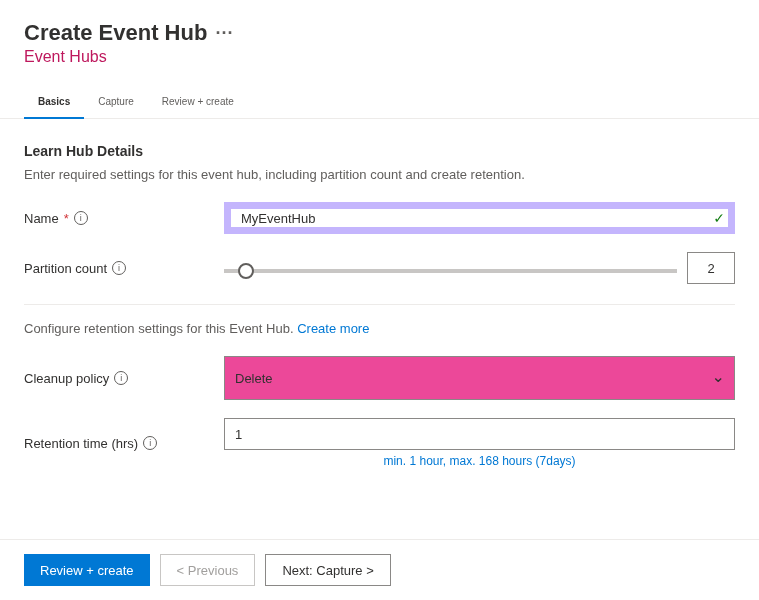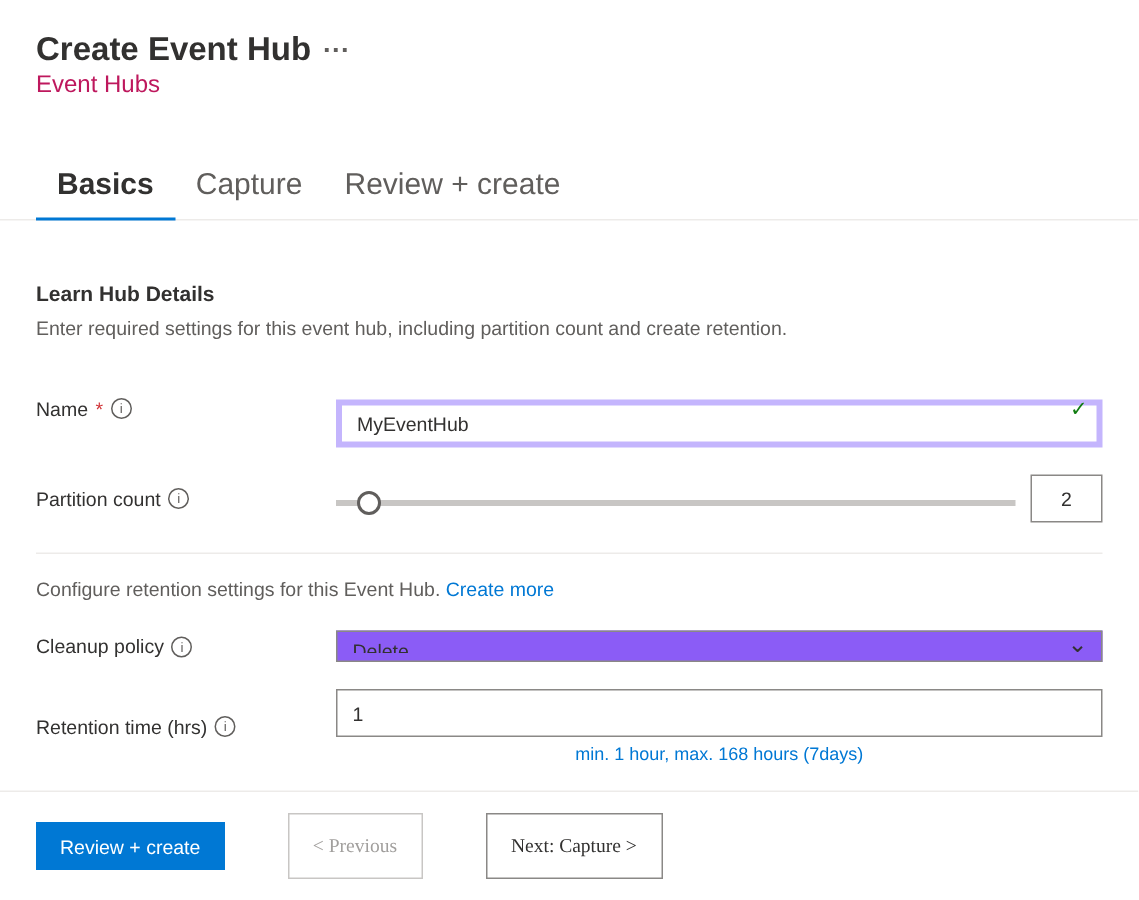--- a/index.html
+++ b/index.html
@@ -9,21 +9,20 @@
       color: #323130;
       background: #fff;
       width: 759px;
       height: 600px;
       overflow: hidden;
     }
     .page-container {
       display: flex;
       flex-direction: column;
       height: 600px;
-      gap: 16px;
     }
     .header {
       padding: 20px 24px 10px 24px;
       border-bottom: none;
     }
     .header-title {
       font-size: 22px;
       font-weight: 600;
       color: #323130;
       display: flex;
@@ -42,21 +41,21 @@
     }
     .tabs {
       display: flex;
       gap: 0;
       padding: 0 24px;
       border-bottom: 1px solid #edebe9;
       margin-top: 10px;
     }
     .tab {
       padding: 10px 14px;
-      font-size: 20px;
+      font-size: 10px;
       cursor: pointer;
       color: #605e5c;
       border-bottom: 2px solid transparent;
       margin-bottom: -1px;
     }
     .tab.active {
       color: #323130;
       border-bottom: 2px solid #0078d4;
       font-weight: 600;
     }
@@ -115,22 +114,21 @@
       font-size: 13px;
       color: #323130;
       outline: none;
       height: 32px;
     }
     .input-with-check {
       position: relative;
     }
     .input-with-check .text-input {
       padding-right: 32px;
-      border: 4px solid #c4b5fd;
-      margin-top: 20px;
+      border: 7px solid #c4b5fd;
     }
     .check-icon {
       position: absolute;
       right: 10px;
       top: 50%;
       transform: translateY(-50%);
       color: #107c10;
       font-size: 14px;
     }
     .slider-container {
@@ -178,22 +176,22 @@
       text-decoration: none;
       cursor: pointer;
     }
     .select-input {
       width: 100%;
       padding: 5px 10px;
       border: 1px solid #8a8886;
       font-size: 13px;
       color: #323130;
       outline: none;
-      height: 21px;
-      background: #8b5cf6;
+      height: 44px;
+      background: #ec4899;
       cursor: pointer;
       appearance: none;
       -webkit-appearance: none;
       background-image: none;
     }
     .select-wrapper {
       position: relative;
     }
     .select-wrapper::after {
       content: '⌄';
@@ -229,23 +227,22 @@
       font-family: 'Segoe UI', Arial, sans-serif;
       height: 32px;
     }
     .btn-secondary {
       background: #fff;
       color: #323130;
       border: 1px solid #8a8886;
       padding: 8px 16px;
       font-size: 13px;
       cursor: pointer;
-      font-family: Liberation Serif, serif;
-      height: 44px;
-      margin-left: 32px;
+      font-family: Liberation Sans, sans-serif;
+      height: 32px;
     }
     .btn-secondary.disabled {
       color: #a19f9d;
       border-color: #c8c6c4;
       cursor: not-allowed;
     }
     .divider {
       height: 1px;
       background: #edebe9;
       margin: 20px 0 16px 0;

